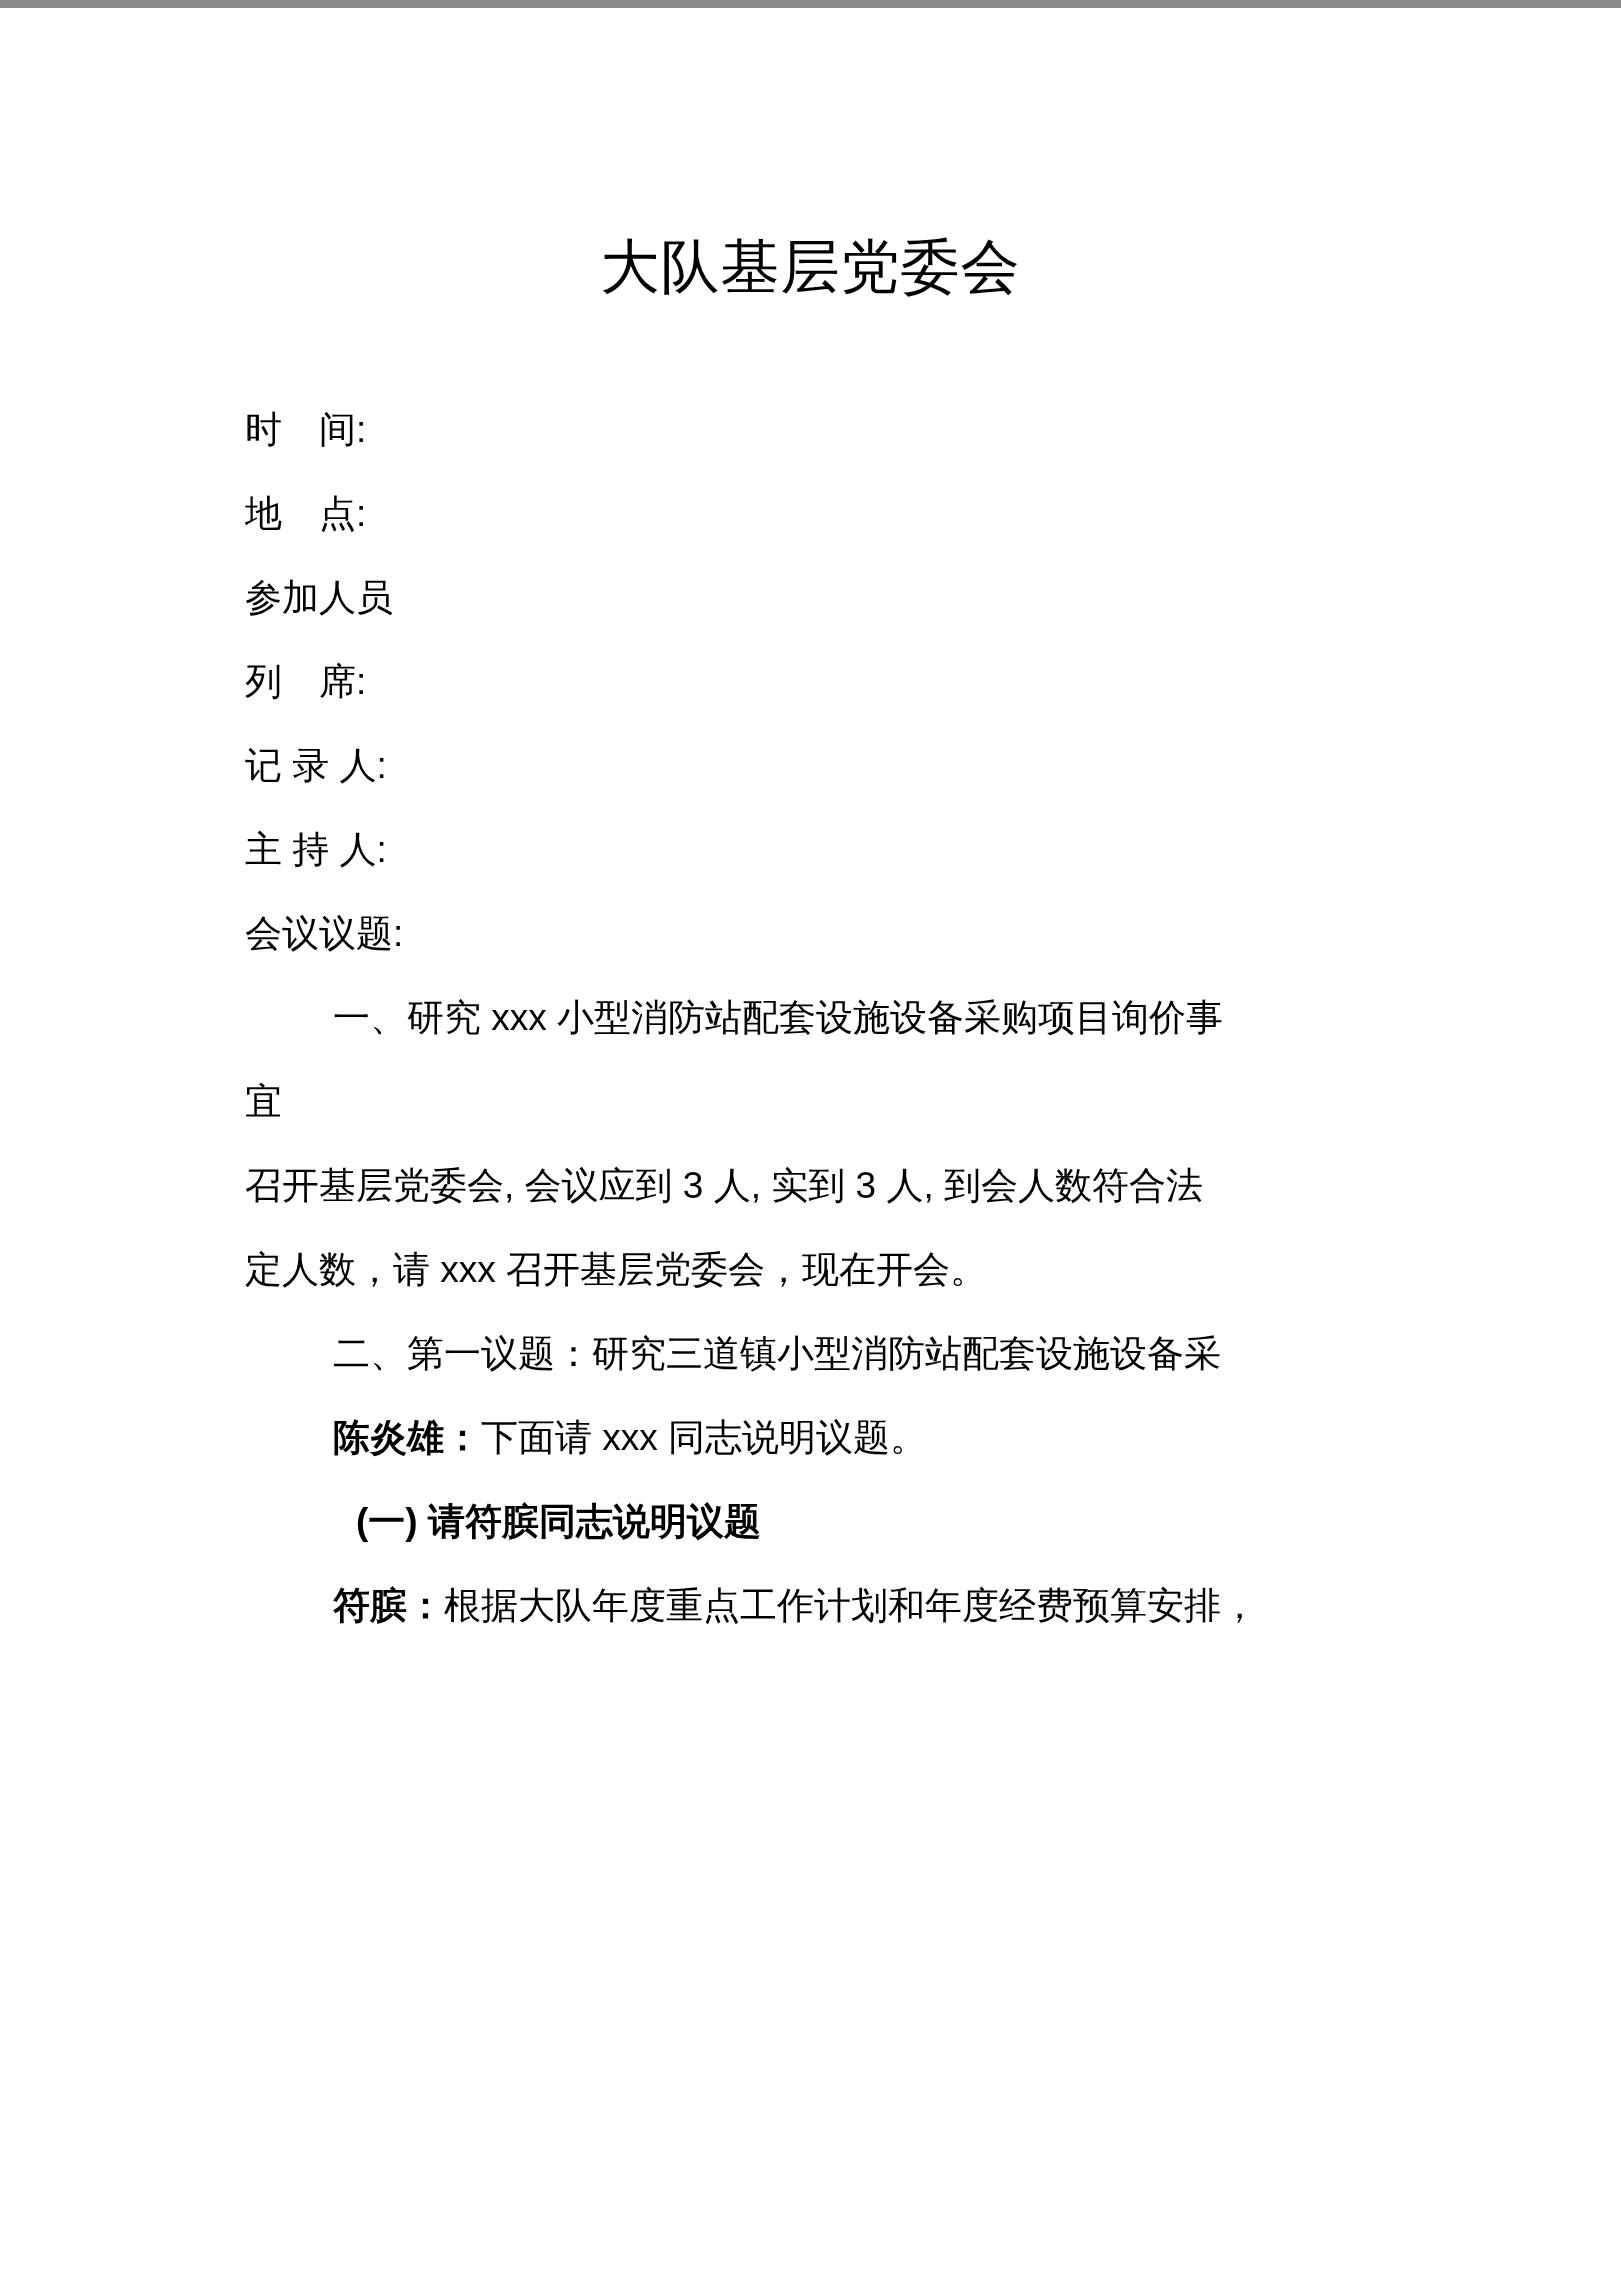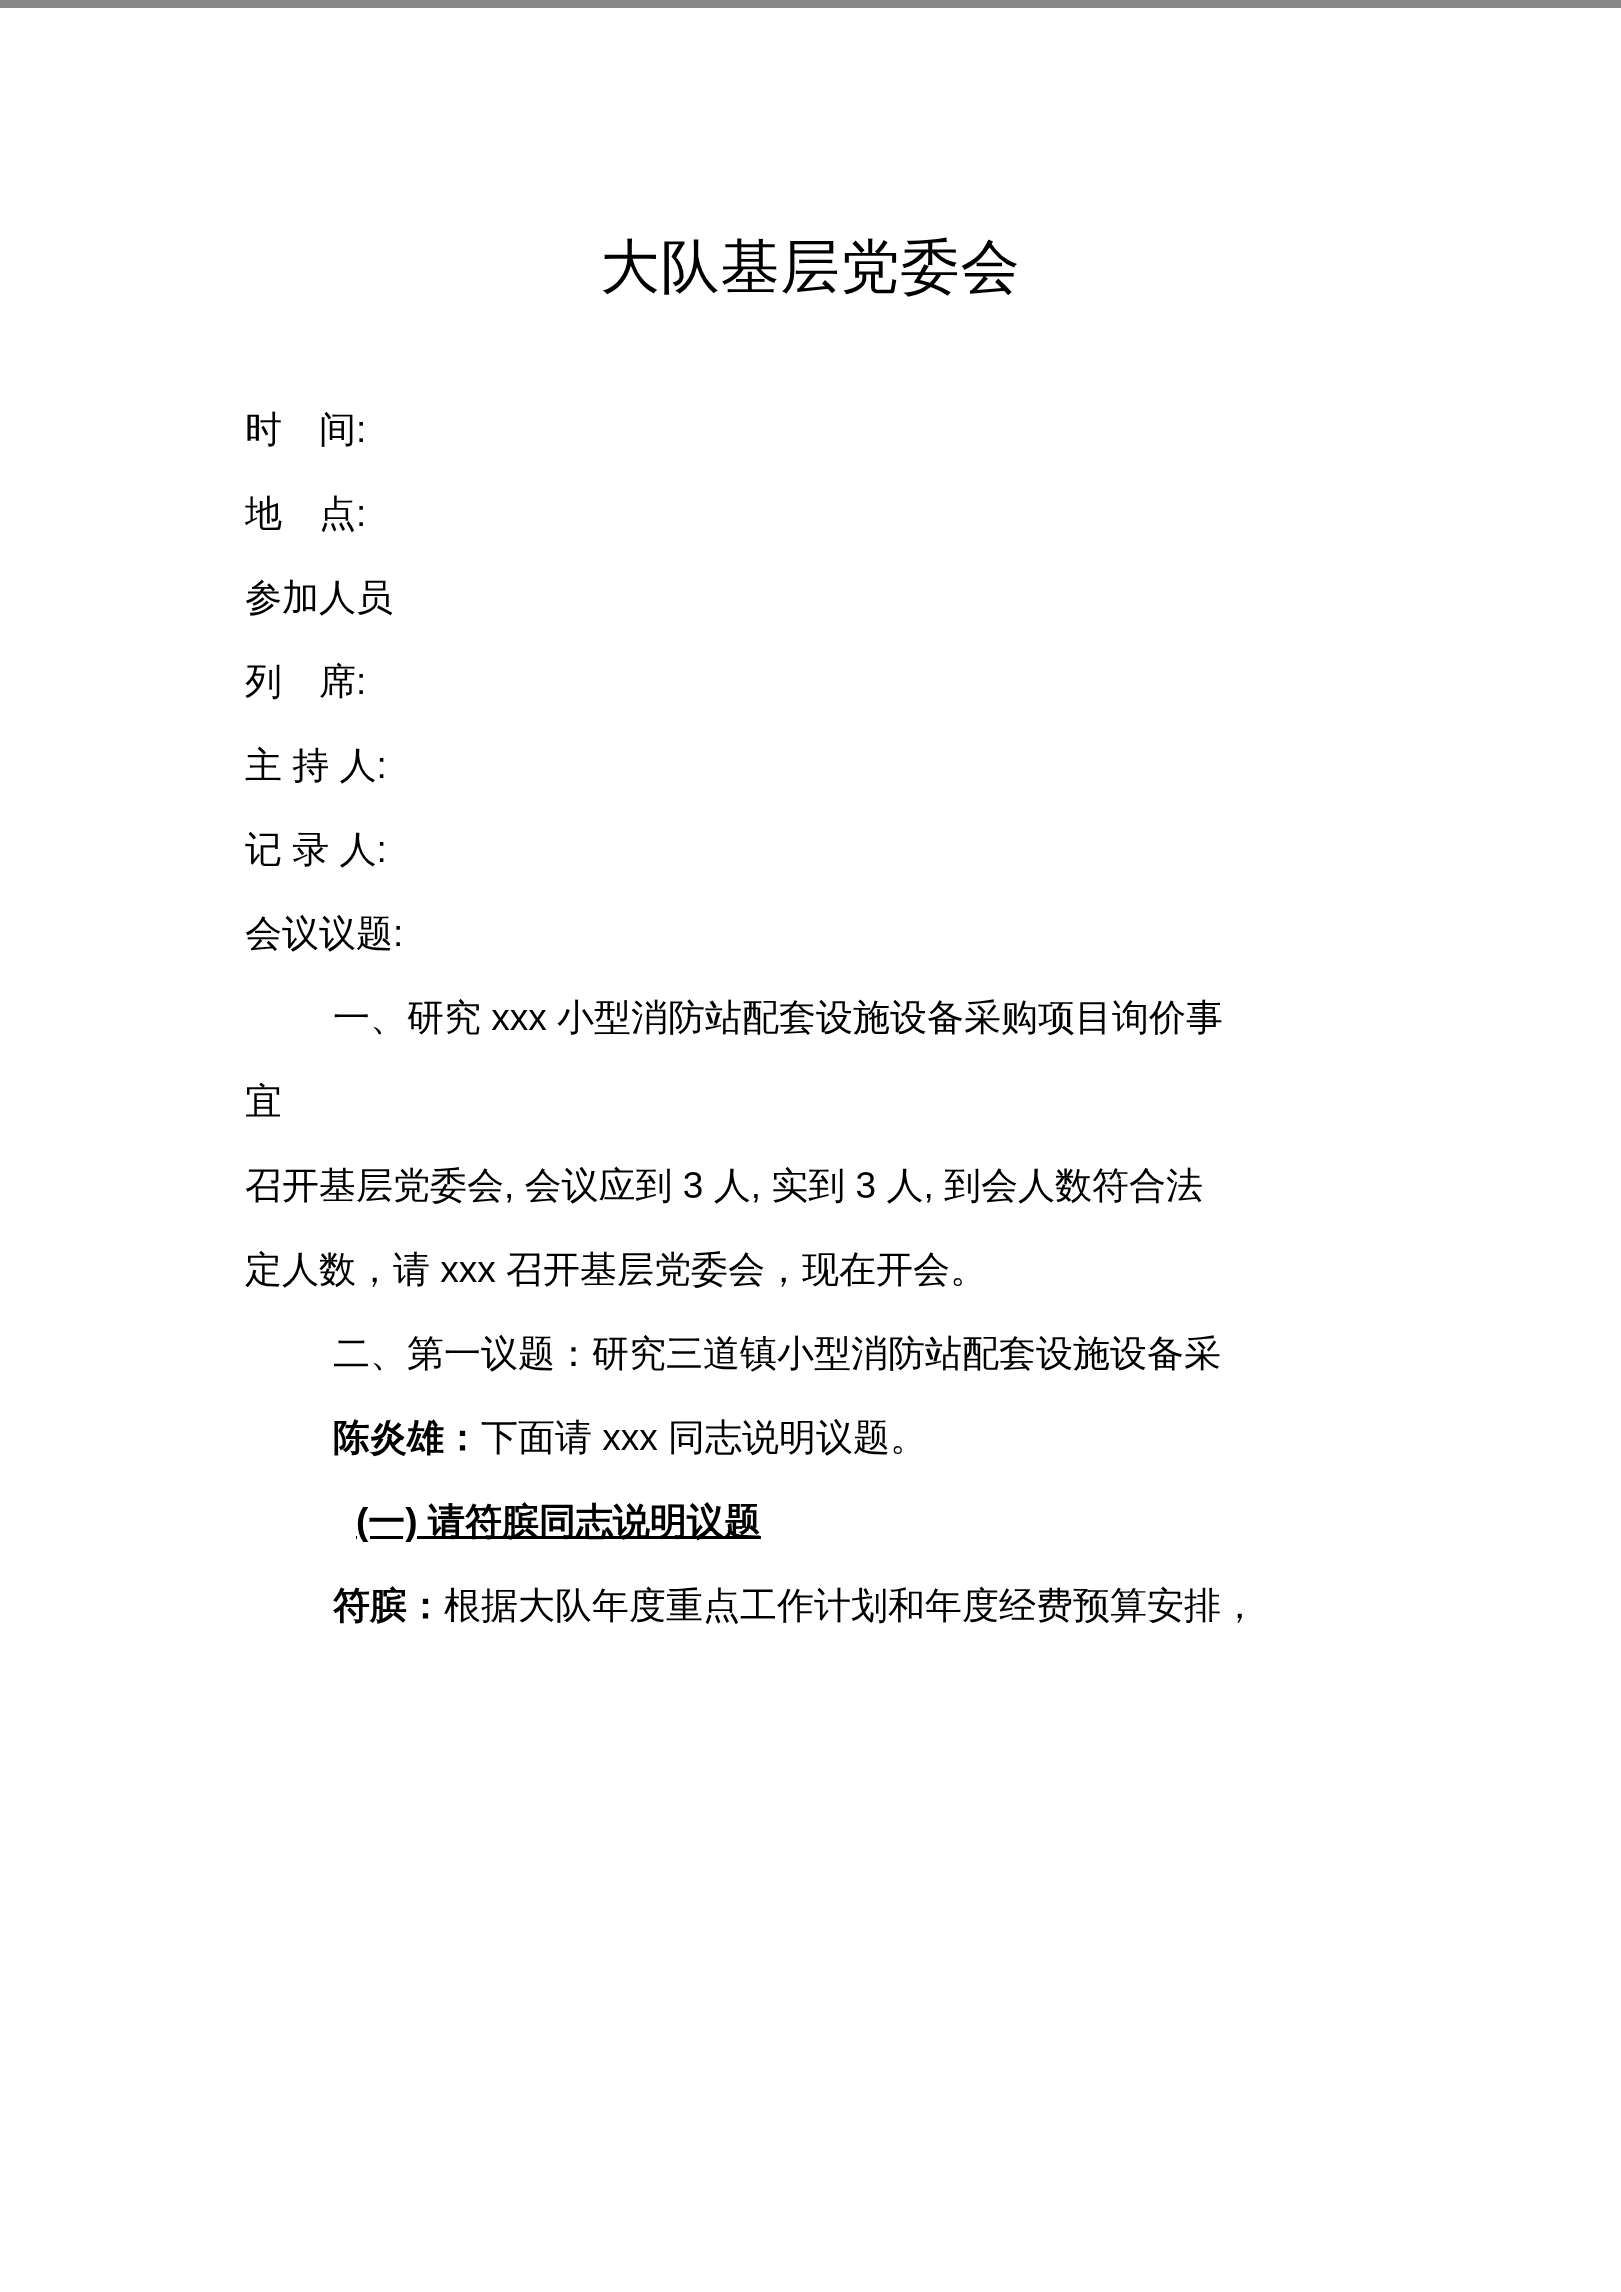--- a/index.html
+++ b/index.html
@@ -24,40 +24,40 @@
   .title-spacer { height: 76px; }
   .doc-body {
     margin-left: 245px;
     width: 1215px;
     font-family: "Liberation Sans", "DejaVu Sans", sans-serif;
     font-size: 37px;
     line-height: 84px;
   }
   .line { white-space: nowrap; }
   .ind  { text-indent: 88px; }
-  .ind25 { text-indent: 111px; text-decoration: underline; }
+  .ind25 { text-indent: 111px; }
   .b { font-weight: bold; }
 </style>
 </head>
 <body>
 
 <div class="page">
 
   <div class="doc-title">大队基层党委会</div>
 
   <div class="title-spacer"></div>
 
   <div class="doc-body">
 
     <div class="line">时　间:</div>
     <div class="line">地　点:</div>
     <div class="line">参加人员</div>
     <div class="line">列　席:</div>
+    <div class="line">记 录 人:</div>
     <div class="line">主 持 人:</div>
-    <div class="line">记 录 人:</div>
     <div class="line">会议议题:</div>
 
     <div class="line ind">
       <span>一、研究 xxx 小型消防站配套设施设备采购项目询价事</span>
     </div>
     <div class="line">
       <span>宜</span>
     </div>
     <div class="line">
       <span>召开基层党委会, 会议应到 3 人, 实到 3 人, 到会人数符合法</span>

